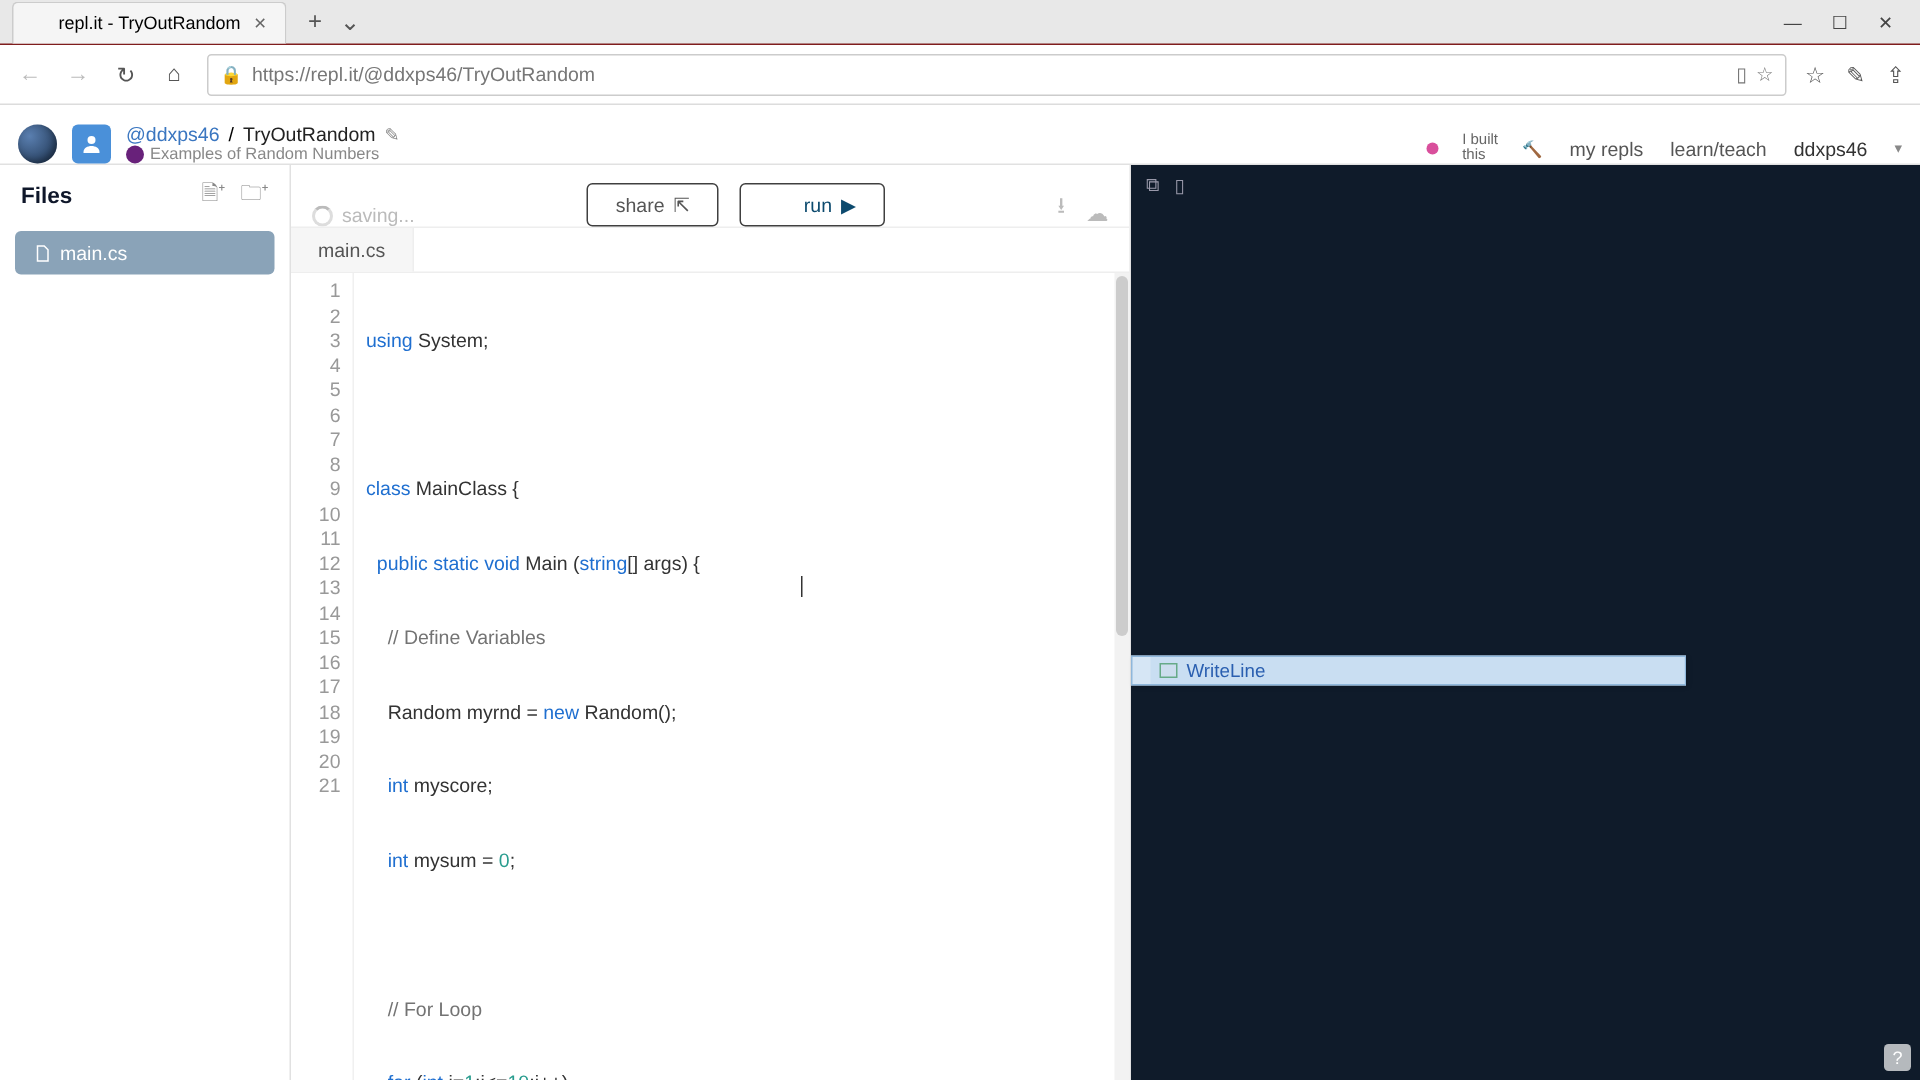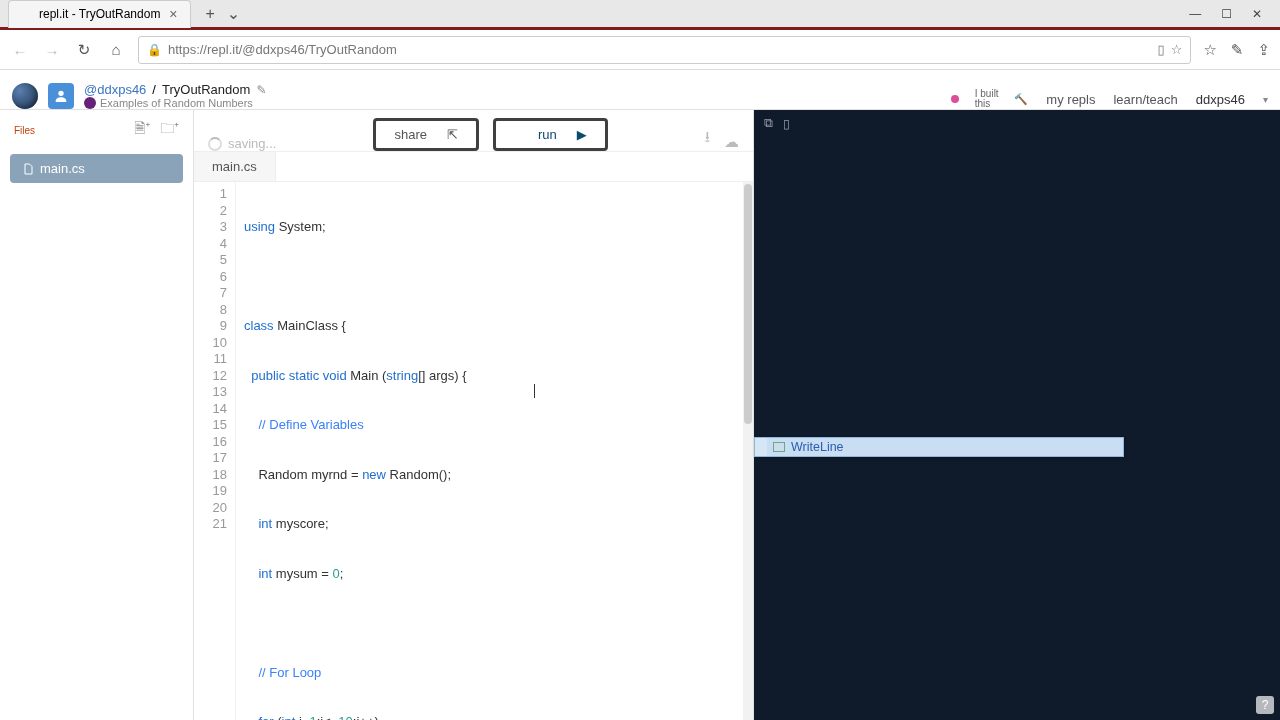--- a/index.html
+++ b/index.html
@@ -1,19 +1,19 @@
 <!DOCTYPE html>
 <html><head>
 <meta charset="utf-8">
 <style>
 * { margin: 0; padding: 0; box-sizing: border-box; font-family: -apple-system, BlinkMacSystemFont, "Segoe UI", sans-serif; }
 body { background: #fff; width: 1280px; height: 720px; overflow: hidden; }
 
 
-.browser-titlebar { height: 30px; background: #e8e8e8; display: flex; align-items: center; border-bottom: 3px solid #7f1d1d; }
+.browser-titlebar { height: 30px; background: #e8e8e8; display: flex; align-items: center; border-bottom: 1px solid #7f1d1d; }
 .browser-tab { display: flex; align-items: center; background: #f5f5f5; height: 28px; padding: 0 10px; margin-left: 8px; border-radius: 4px 4px 0 0; border: 1px solid #ccc; border-bottom: none; font-size: 12px; gap: 6px; }
 .tab-favicon { width: 14px; height: 14px; border-radius: 50%; background: radial-gradient(circle, #48c #0%, #223 100%); }
 .tab-close { width: 14px; height: 14px; display: flex; align-items: center; justify-content: center; font-size: 14px; color: #666; }
 .new-tab-btn { margin-left: 8px; font-size: 16px; color: #555; padding: 2px 6px; }
 .tab-chevron { margin-left: 6px; color: #555; }
 .window-controls { margin-left: auto; display: flex; gap: 20px; padding-right: 18px; color: #444; }
 .window-controls span { font-size: 12px; }
 
 .browser-toolbar { height: 40px; display: flex; align-items: center; padding: 0 10px; gap: 12px; border-bottom: 1px solid #dcdcdc; }
 .nav-btn { color: #555; font-size: 15px; width: 20px; text-align: center; }
@@ -35,44 +35,44 @@
 .repl-subtitle { font-size: 11px; color: #888; display: flex; align-items: center; gap: 4px; }
 .repl-subtitle .cs-icon { display:inline-block; width:12px; height:12px; background:#68217a; border-radius:50%; }
 .header-right { margin-left: auto; display: flex; align-items: center; gap: 18px; font-size: 13px; color: #555; }
 .ibuilt { display: flex; align-items: center; gap: 16px; font-size: 11px; color: #666; }
 .ibuilt .dot { width: 8px; height: 8px; border-radius: 50%; background: #d94f9c; }
 
 
 .workspace { display: flex; height: calc(720px - 30px - 40px - 40px); }
 .sidebar { width: 194px; border-right: 1px solid #e1e1e1; background: #fff; }
 .sidebar-header { display: flex; align-items: center; padding: 8px 14px; gap: 10px; }
-.sidebar-header .files-label { font-size: 10px; color: #c2410c; flex:1; }
+.sidebar-header .files-label { font-size: 15px; color: #0f172a; flex:1;font-weight:bold; }
 .sidebar-header .side-icon { color: #888; font-size: 14px; }
 .file-item { margin: 4px 10px; padding: 7px 12px; background: #8aa3b8; color: #fff; border-radius: 4px; font-size: 13px; display: flex; align-items: center; gap: 6px; }
 .file-icon-svg { width:12px; height:12px; fill:#fff; }
 
 .editor-area { flex: 1; display: flex; flex-direction: column; border-right: 1px solid #e1e1e1; position: relative; }
 .editor-toolbar { height: 42px; display: flex; align-items: flex-end; padding: 0 14px; gap: 14px; border-bottom: 1px solid #eee; }
 .saving { display: flex; align-items: center; gap: 6px; font-size: 13px; color: #bbb; }
 .saving .spin { width: 14px; height: 14px; border: 2px solid #ddd; border-top-color: #bbb; border-radius: 50%; }
 .toolbar-spacer { flex: 1; }
-.pill-btn { padding: 6px 18px; border: 3px solid #404040; border-radius: 4px; font-size: 13px; color: #555; display: flex; align-items: center; gap: 20px; cursor: pointer; }
+.pill-btn { padding: 6px 18px; border: 1px solid #404040; border-radius: 4px; font-size: 13px; color: #555; display: flex; align-items: center; gap: 6px; cursor: pointer; }
 .pill-btn.run { color: #0c4a6e; padding-left: 42px; }
 .dl-icon, .cloud-icon { color: #bbb; font-size: 15px; }
 
 .tab-bar { display: flex; border-bottom: 1px solid #eee; }
 .editor-tab { padding: 7px 18px; font-size: 13px; color: #555; background: #f6f6f6; border-right: 1px solid #eee; }
 
 .code-area { display: flex; font-family: "Consolas", "SF Mono", monospace; font-size: 13px; line-height: 16.5px; flex: 1; position: relative; overflow: hidden; }
 .gutter { width: 42px; text-align: right; padding: 4px 8px 4px 0; color: #999; background: #fff; border-right: 1px solid #f0f0f0; user-select: none; }
 .gutter div { height: 16.5px; }
 .code-lines { padding: 4px 0 4px 8px; white-space: pre; color: #333; }
 .code-lines .row { height: 16.5px; }
 .kw { color: #1f6fd0; }
-.comment { color: #3b82f6; }
+.comment { color: #737373; }
 .num { color: #2a9d8f; }
 .cursor-mark { position: absolute; width: 1px; height: 14px; background: #333; }
 
 .autocomplete { position: absolute; left: 560px; top: 327px; width: 370px; background: #d6e6f5; border: 1px solid #8fb7db; font-family: Consolas, monospace; font-size: 12.5px; box-shadow: 1px 1px 3px rgba(0,0,0,.15); }
 .autocomplete-row { display: flex; align-items: center; gap: 6px; padding: 2px 6px; background: #c9def2; margin-left: 12px; }
 .ac-icon { width: 12px; height: 10px; border: 1px solid #6a8; background: #cde; font-size: 8px; display:flex; align-items:center; justify-content:center; }
 .ac-text { color: #2a5fb0; }
 
 
 .terminal { width: 526px; background: #0f1b2a; color: #d8d8d8; font-family: Consolas, monospace; font-size: 12.5px; display: flex; flex-direction: column; }

